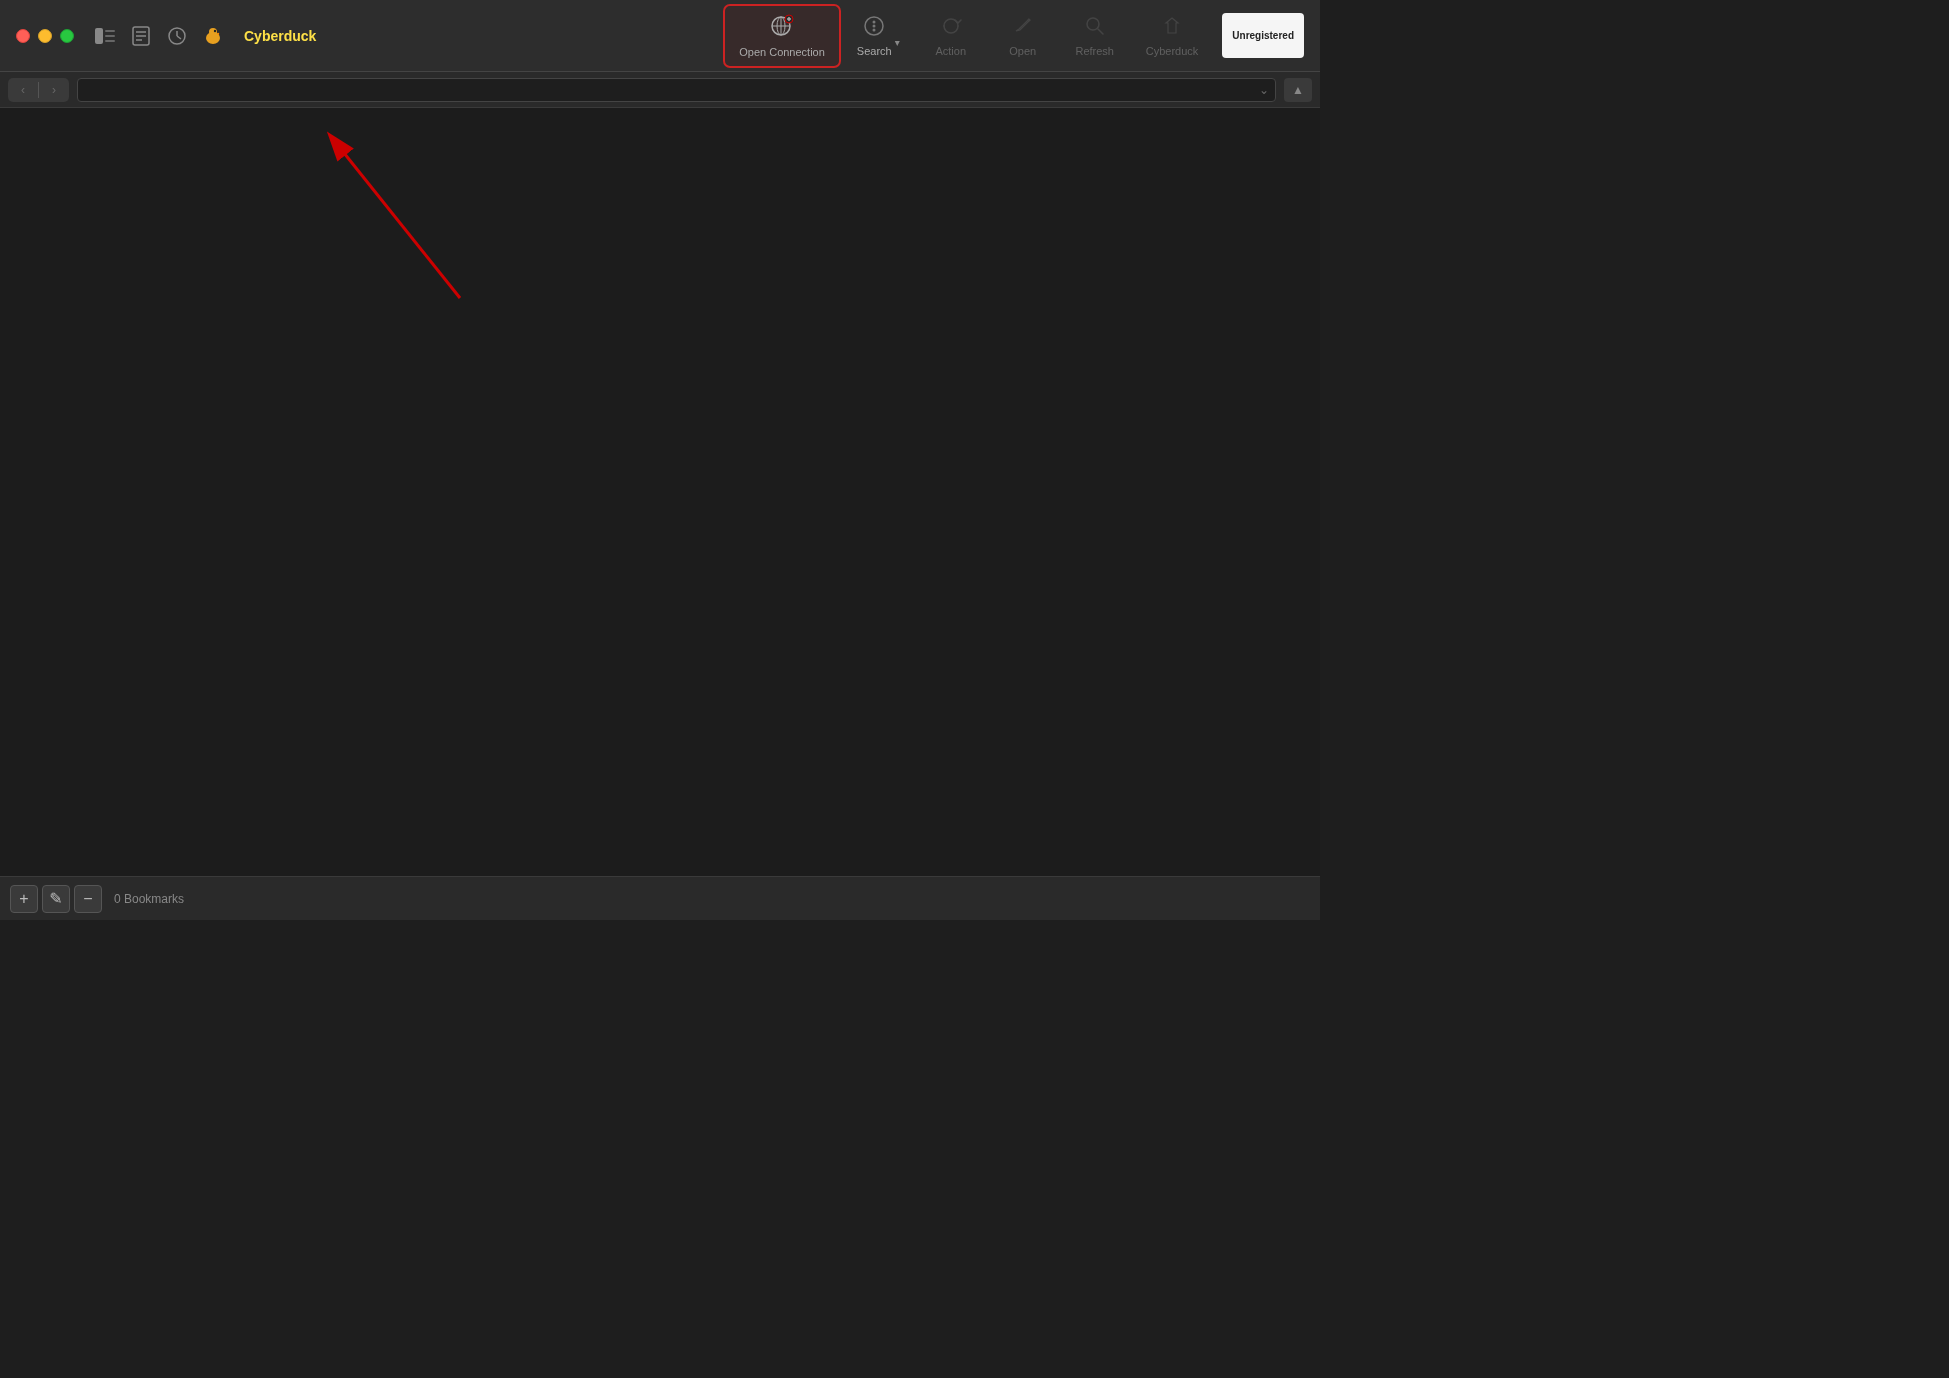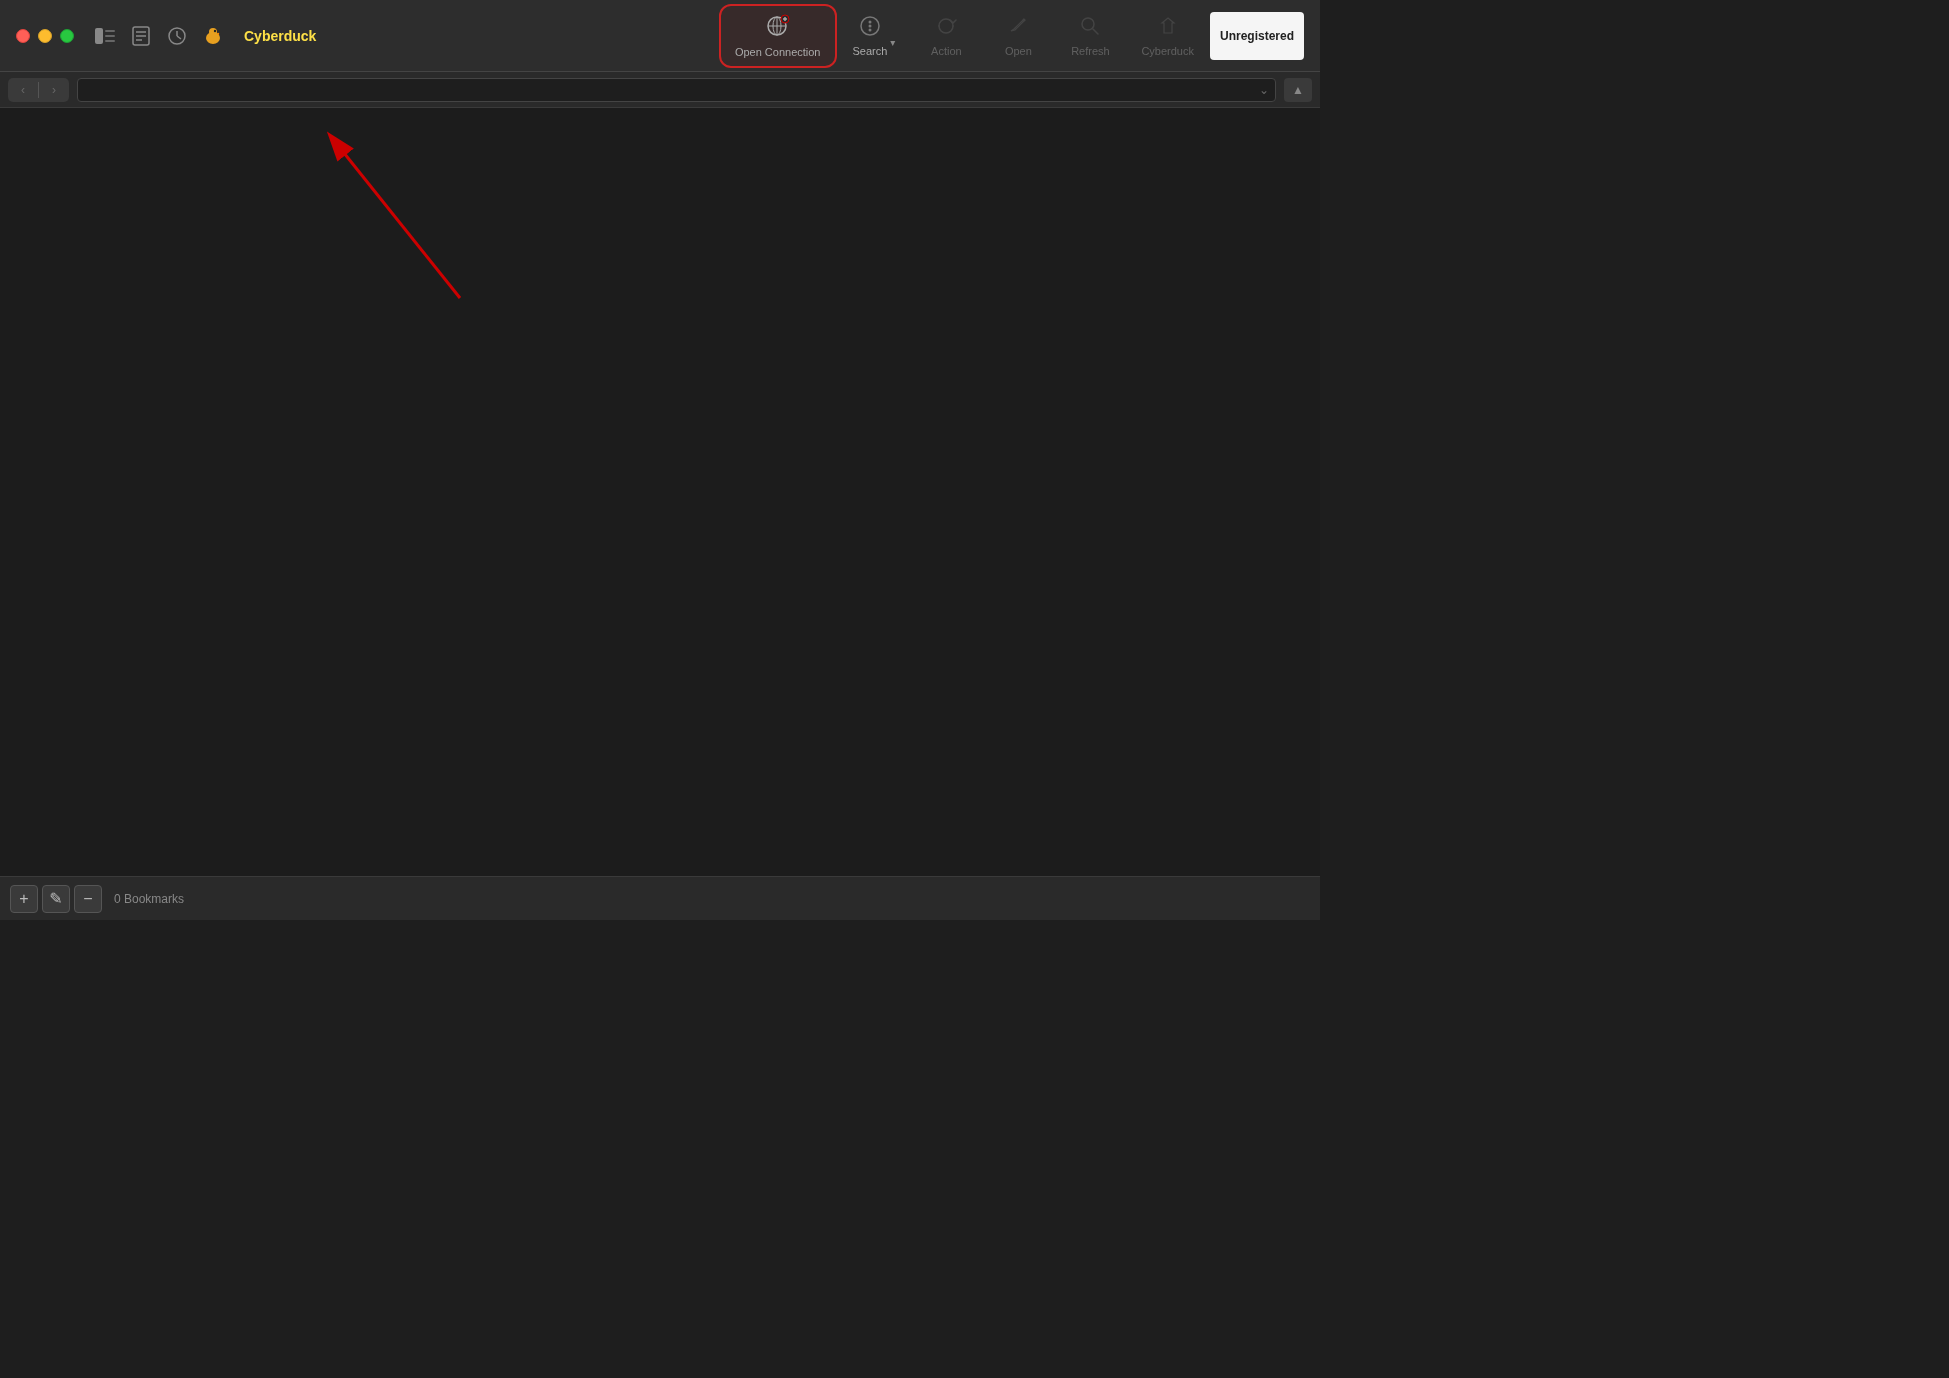--- a/index.html
+++ b/index.html
@@ -78,21 +78,21 @@
       align-items: center;
       justify-content: center;
       padding: 3px 14px;
       min-width: 70px;
       height: 64px;
       background: transparent;
       border: none;
       cursor: pointer;
       color: #aaa;
       gap: 4px;
-      border-radius: 12px;
+      border-radius: 7px;
     }
 
     .toolbar-btn.highlighted {
       border: 2px solid #cc2222;
       background: rgba(255,0,0,0.05);
       color: #ccc;
     }
 
     .toolbar-btn .btn-icon {
       font-size: 22px;
@@ -123,25 +123,25 @@
     .toolbar-btn.with-arrow .arrow-down {
       font-size: 10px;
       margin-top: 14px;
       color: #888;
     }
 
     
     .unregistered-badge {
       background: #f5f5f5;
       color: #222;
-      font-size: 12px;
+      font-size: 10px;
       font-weight: 600;
       padding: 17px 10px;
       border-radius: 4px;
-      margin-left: 2px;
+      margin-left: 10px;
       white-space: nowrap;
     }
 
     
     .navbar {
       display: flex;
       align-items: center;
       background: #2a2a2a;
       height: 36px;
       padding: 0 8px;

